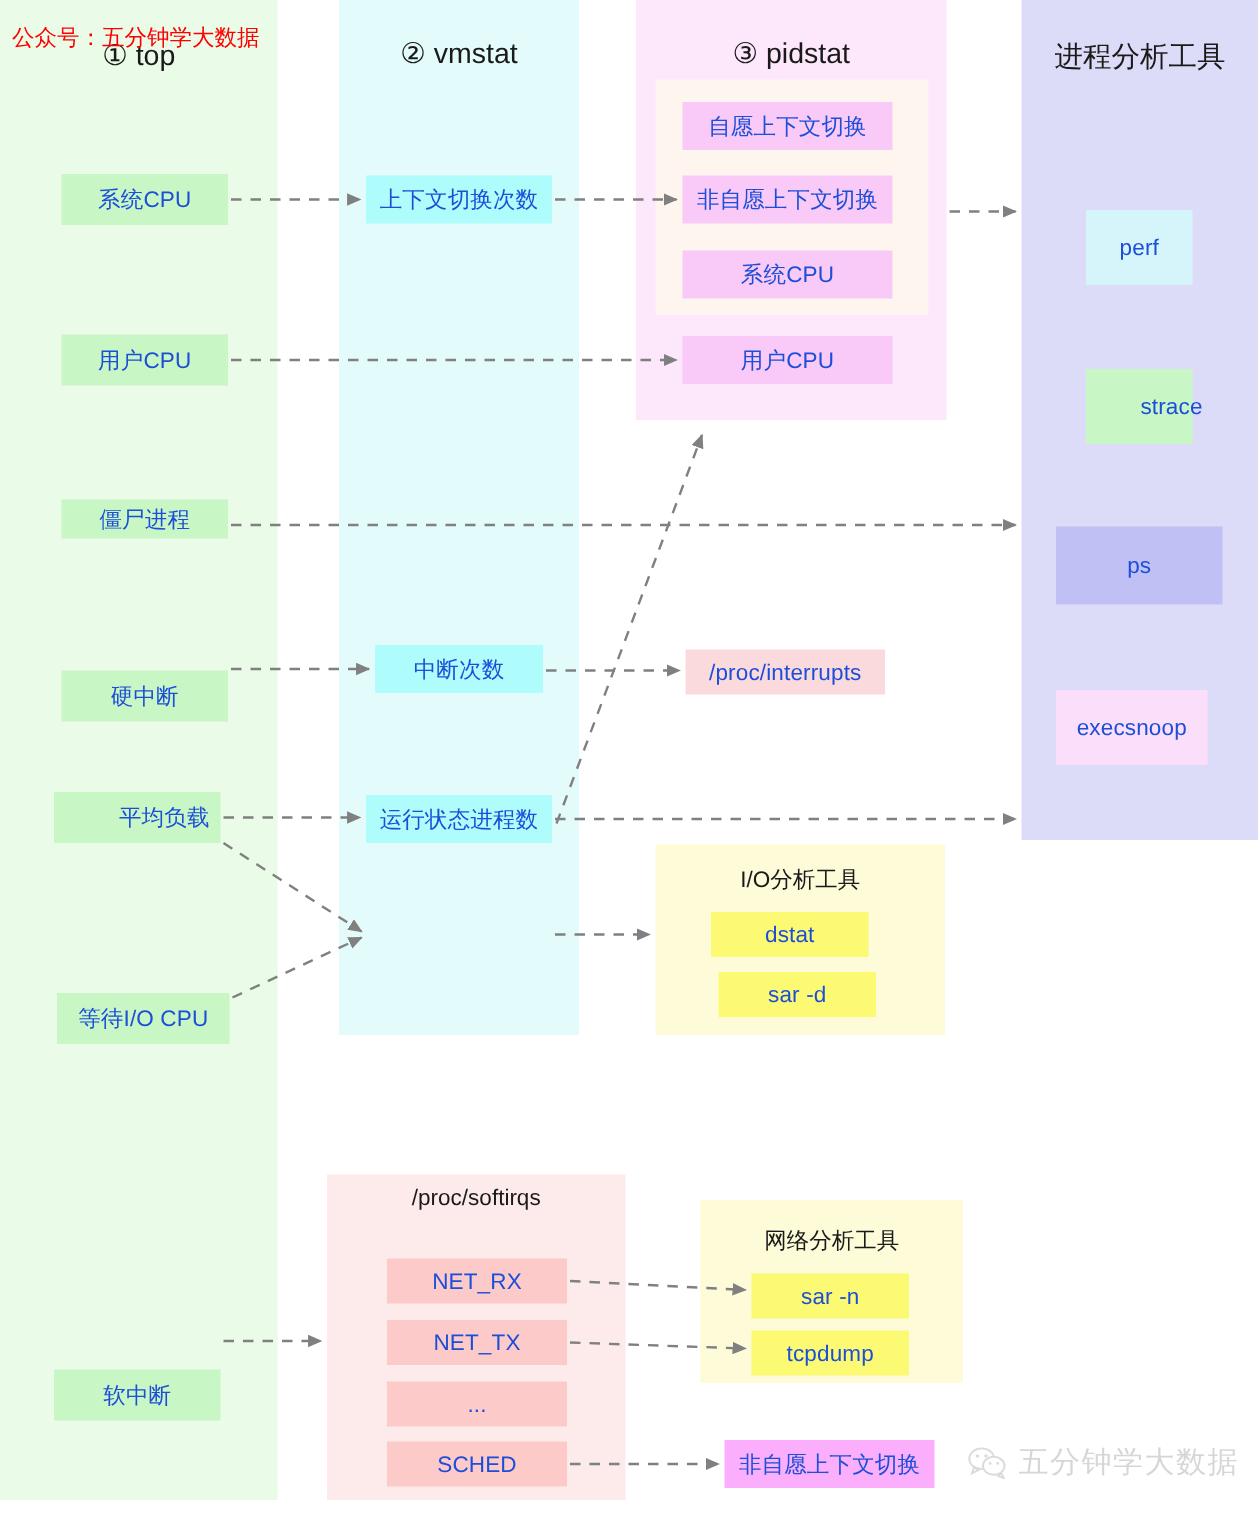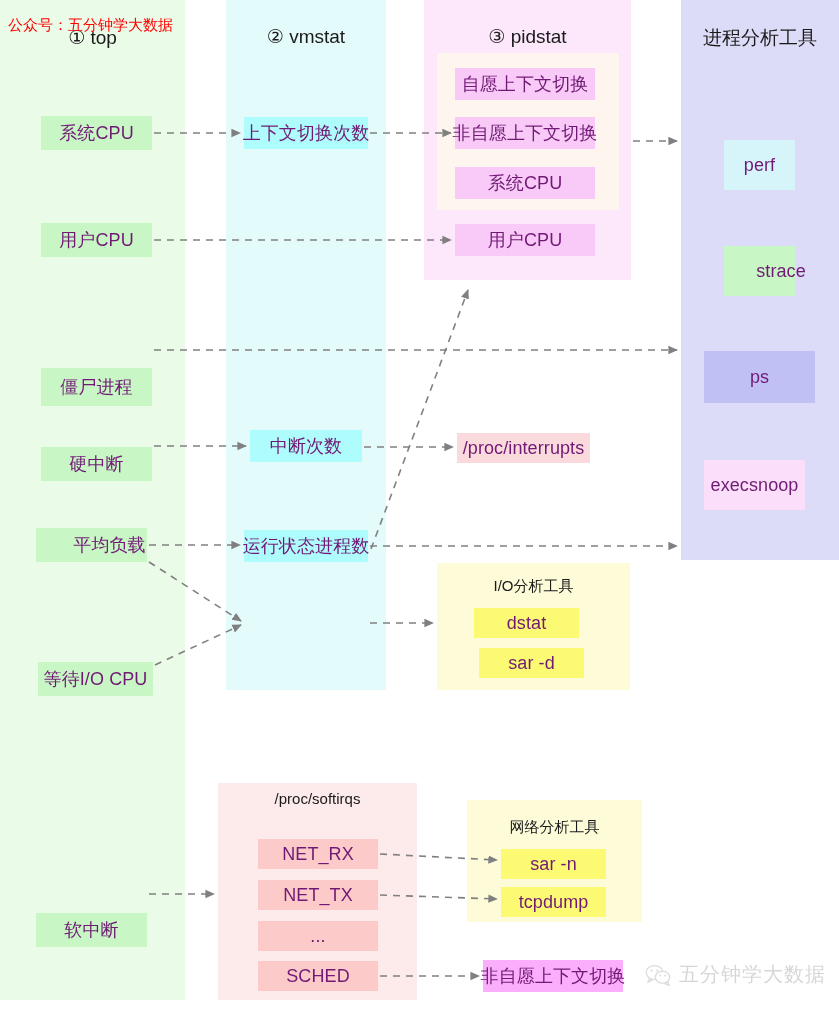--- a/index.html
+++ b/index.html
@@ -26,22 +26,22 @@
     font-size: 19px;
     color: #1a1a1a;
     white-space: nowrap;
   }
   .node {
     position: absolute;
     box-sizing: border-box;
     display: flex;
     align-items: center;
     justify-content: center;
-    font-size: 18px;
-    color: #701a75;
+    font-size: 15px;
+    color: #1d4ed8;
     white-space: nowrap;
     letter-spacing: 0.1px;
   }
   .group {
     position: absolute;
     box-sizing: border-box;
   }
   .group-title {
     position: absolute;
     width: 100%;
@@ -104,21 +104,21 @@
   <div class="group" style="left:437px; top:53px; width:182px; height:157px; background:#fdf5ee;"></div>
 
   <div class="node" style="left:41px; top:116px; width:111px; height:34px; background:#c8f7c5;">
     <span>系统CPU</span>
   </div>
 
   <div class="node" style="left:41px; top:223px; width:111px; height:34px; background:#c8f7c5;">
     <span>用户CPU</span>
   </div>
 
-  <div class="node" style="left:41px; top:333px; width:111px; height:38px; background:#c8f7c5;margin-top:35px;">
+  <div class="node" style="left:41px; top:333px; width:111px; height:26px; background:#c8f7c5;">
     <span>僵尸进程</span>
   </div>
 
   <div class="node" style="left:41px; top:447px; width:111px; height:34px; background:#c8f7c5;">
     <span>硬中断</span>
   </div>
 
   <div class="node" style="left:36px; top:528px; width:111px; height:34px; background:#c8f7c5;padding-left:36px;">
     <span>平均负载</span>
   </div>

